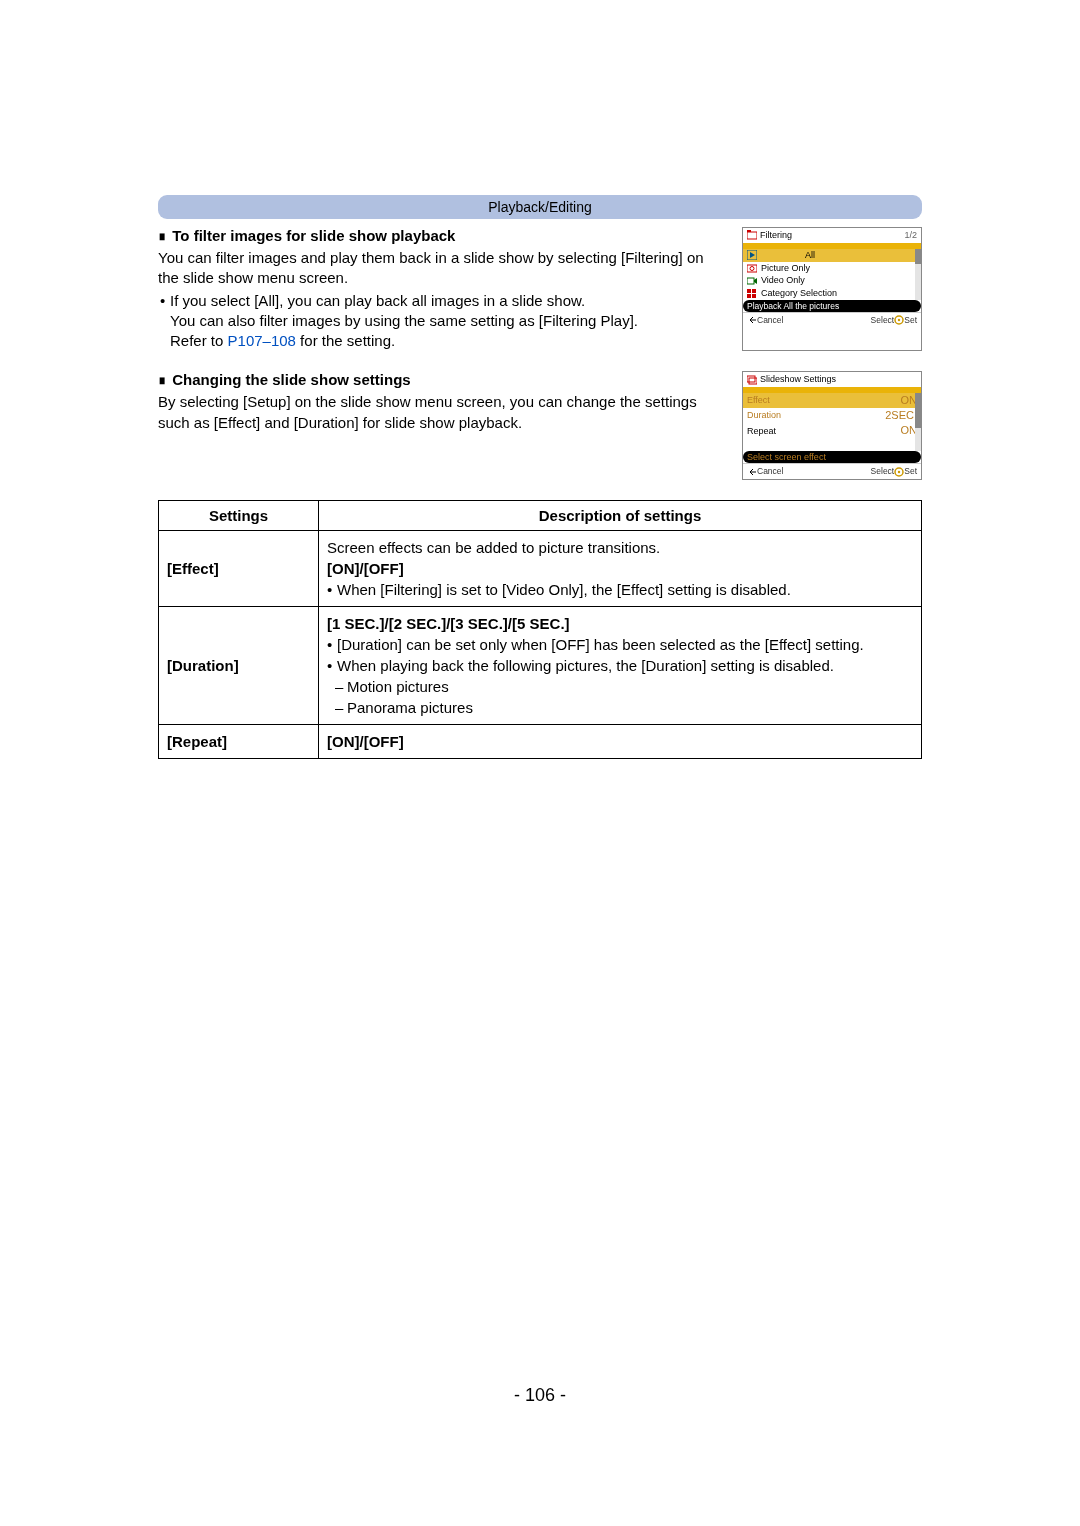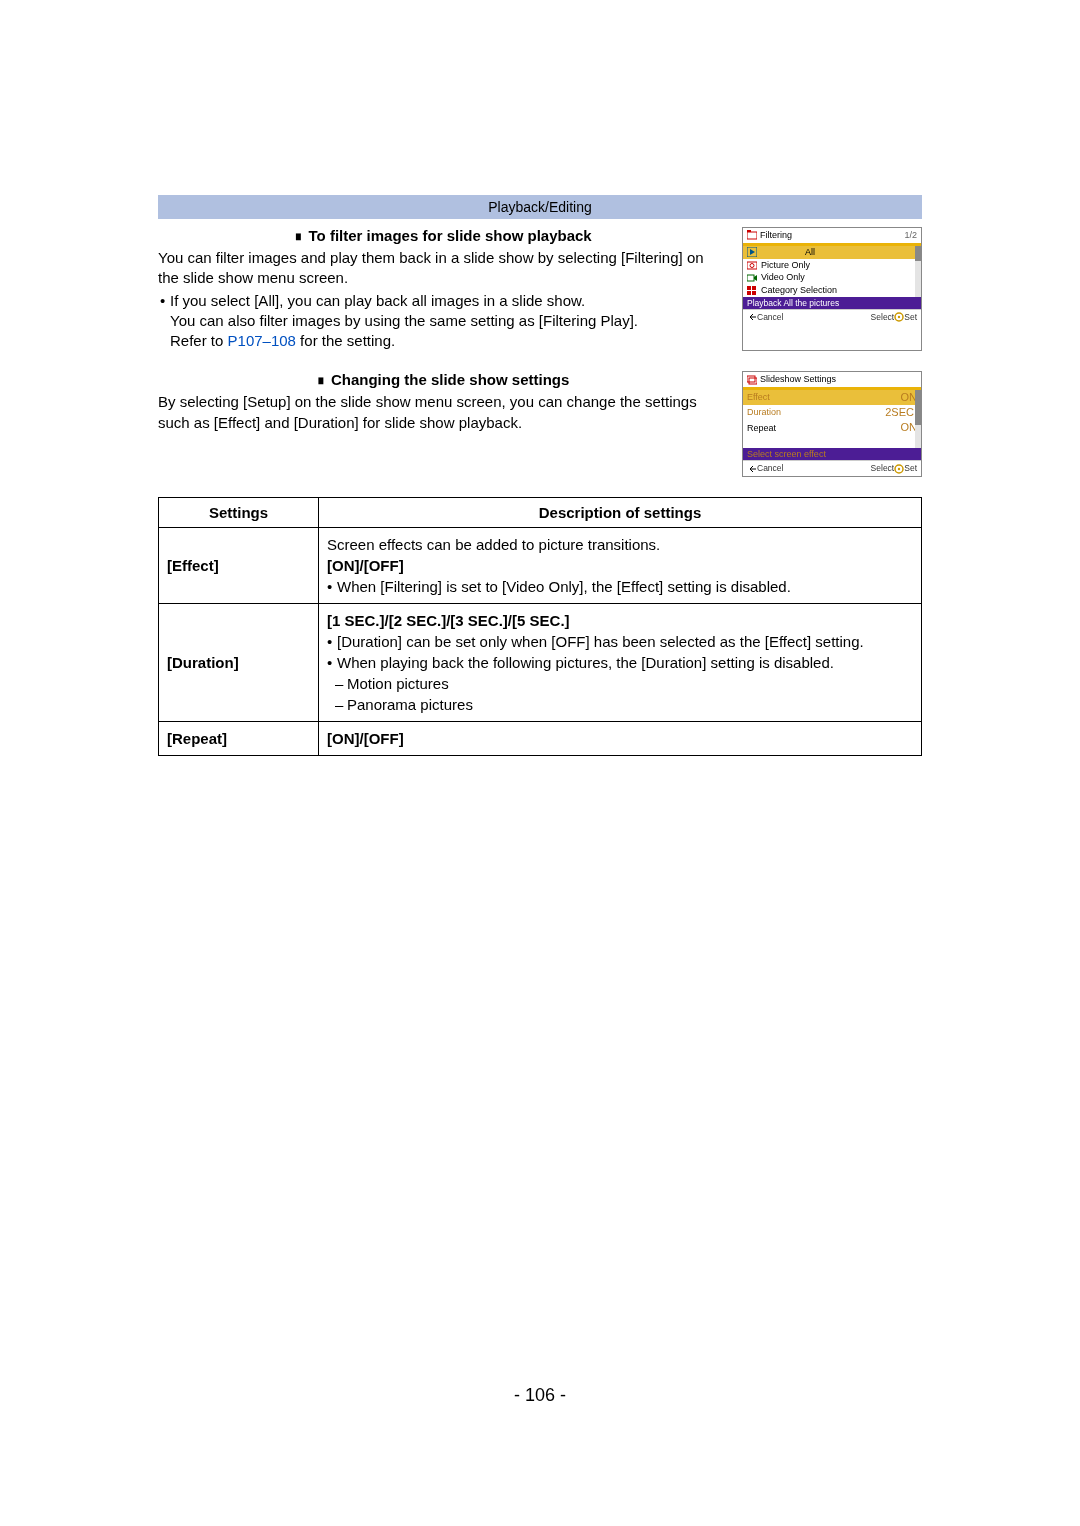--- a/index.html
+++ b/index.html
@@ -16,32 +16,32 @@
     padding: 195px 158px 0 158px;
   }
   .header-bar {
     background: #b0c0e0;
     text-align: center;
     font-size: 14px;
     padding: 4px 0;
     margin-bottom: 8px;
     color: #000;
     width: 100%;
+    border-radius: 9px;
   }
   .section-row {
     display: flex;
     gap: 14px;
     margin-bottom: 20px;
   }
   .section-text { flex: 1; }
   .heading {
     font-weight: bold;
     font-size: 15px;
     margin-bottom: 4px;
-    text-align: center;
   }
   .heading::before {
     content: "∎";
     font-size: 13px;
     margin-right: 6px;
     position: relative;
     top: -1px;
   }
   .para {
     line-height: 1.35;
@@ -72,43 +72,44 @@
     background: #fff;
     font-size: 9px;
     line-height: 1.2;
     flex-shrink: 0;
   }
   .screen-title {
     display: flex;
     align-items: center;
     padding: 2px 4px;
     gap: 3px;
-    border-bottom: 3px solid #eab308;
+    border-bottom: 6px solid #eab308;
     position: relative;
   }
   .screen-title .pagecount {
     margin-left: auto;
     color: #666;
   }
   .screen-row {
     display: flex;
     align-items: center;
     padding: 1px 4px;
     gap: 4px;
     color: #000;
     position: relative;
   }
   .screen-row.highlight {
     background: #eabf3a;
     gap: 48px;
   }
   .screen-row.darkbar {
-    background: #4c1d95;
+    background: #000000;
     color: #fff;
     font-size: 8.5px;
+    border-radius: 6px;
   }
   .screen-row .val {
     margin-left: auto;
     color: #b87c20;
     font-size: 11px;
   }
   .screen-footer {
     display: flex;
     align-items: center;
     padding: 2px 4px;

